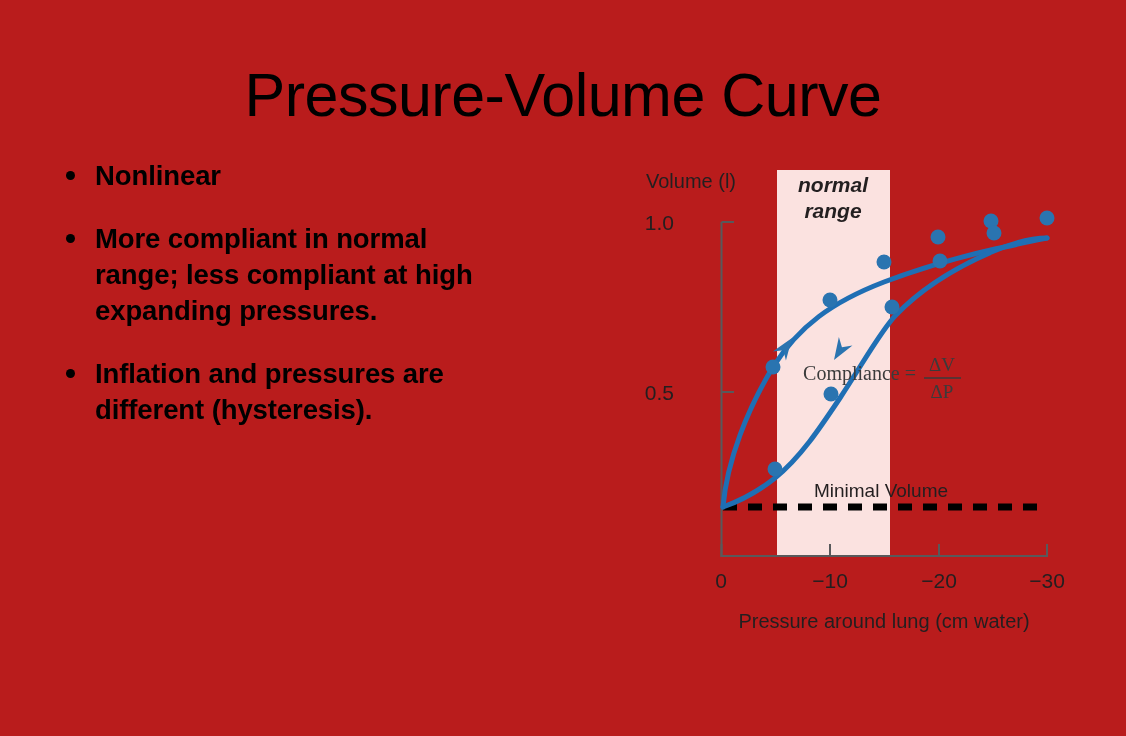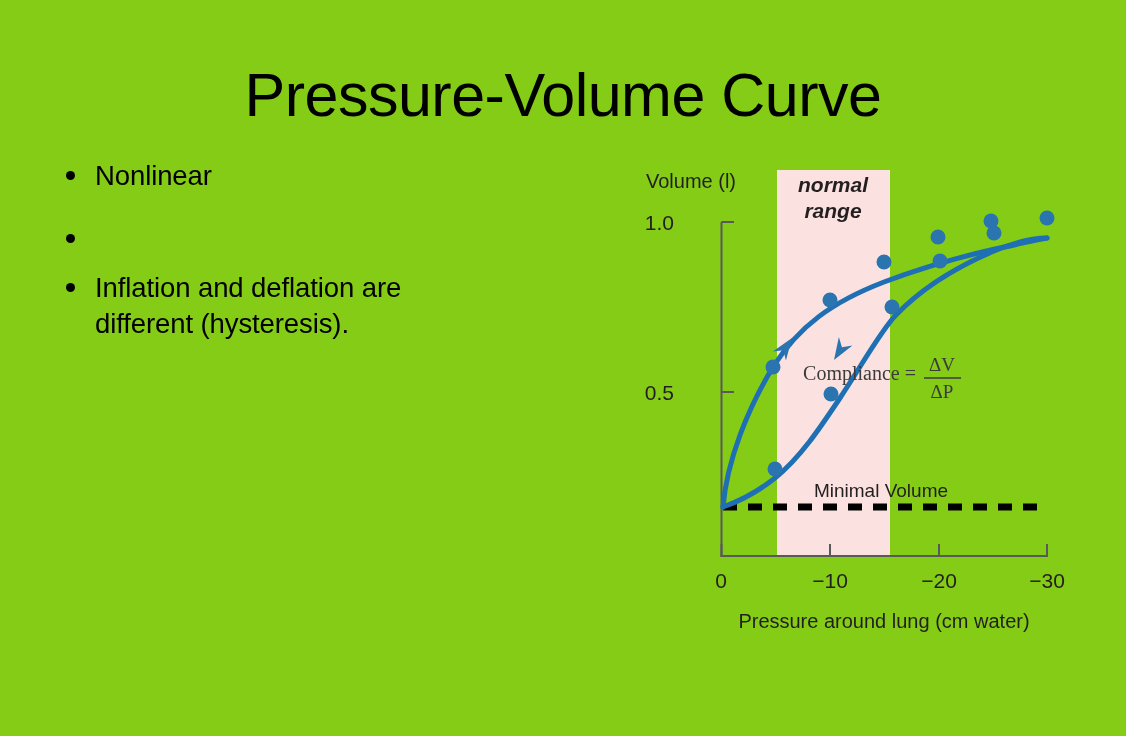--- a/index.html
+++ b/index.html
@@ -14,21 +14,21 @@
     color: #000000;
     overflow: hidden;
     position: relative;
   }
 
   #slide {
     position: absolute;
     left: 0; top: 0;
     width: 1126px;
     height: 736px;
-    background: #84cc16;
+    background: #b91c1c;
   }
 
   
   #slide-title {
     position: absolute;
     left: 0;
     top: 22px;
     width: 1126px;
     text-align: center;
     font-size: 61px;
@@ -43,20 +43,21 @@
   #bullets {
     position: absolute;
     left: 66px;
     top: 158px;
     width: 500px;
   }
   .bullet {
     display: flex;
     align-items: flex-start;
     margin-bottom: 27px;
+    font-weight: bold;
   }
   .bullet-dot {
     flex: 0 0 auto;
     width: 9px;
     height: 9px;
     border-radius: 50%;
     background: #000000;
     margin-top: 13px;
     margin-right: 20px;
   }
@@ -100,24 +101,27 @@
 
   <h1 id="slide-title">Pressure-Volume Curve</h1>
 
   <div id="bullets">
     <div class="bullet">
       <span class="bullet-dot"></span>
       <span class="bullet-text">Nonlinear</span>
     </div>
     <div class="bullet">
       <span class="bullet-dot"></span>
+      <span class="bullet-text">More compliant in normal
+range; less compliant at high
+expanding pressures.</span>
     </div>
     <div class="bullet">
       <span class="bullet-dot"></span>
-      <span class="bullet-text">Inflation and deflation are
+      <span class="bullet-text">Inflation and pressures are
 different (hysteresis).</span>
     </div>
   </div>
 
   <div id="figure">
     <svg width="480" height="490" viewBox="0 0 480 490" xmlns="http://www.w3.org/2000/svg">
 
       <rect x="153" y="10" width="113" height="387" fill="#fbe2e0"></rect>
 
       <line x1="97.5" y1="62" x2="97.5" y2="397" stroke="#58595b" stroke-width="2"></line>

